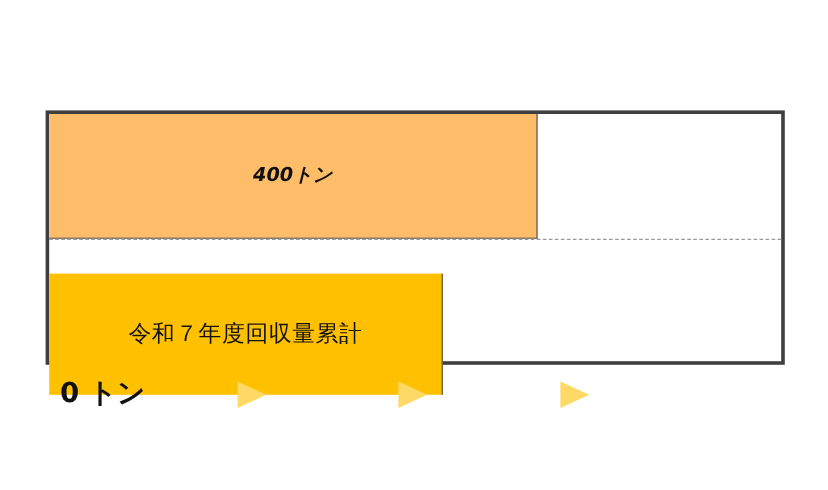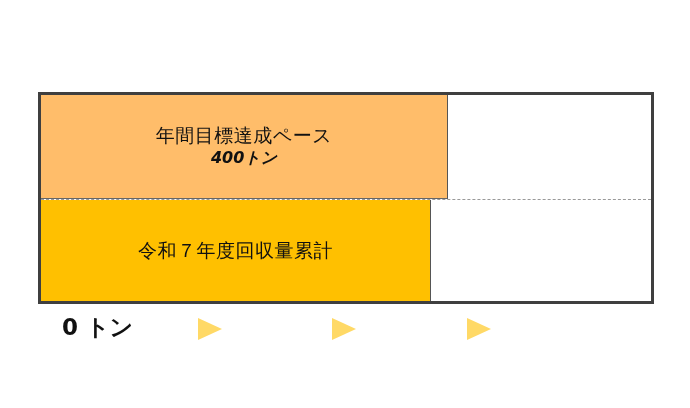--- a/index.html
+++ b/index.html
@@ -8,36 +8,35 @@
   .frame { position: absolute; left: 38px; top: 92px; width: 610px; height: 206px;
            border: 3px solid #3f3f3f; background: #fff; }
   .bar { position: absolute; left: 0; box-sizing: border-box; border-right: 1px solid #555;
          display: flex; flex-direction: column; align-items: center; justify-content: center; }
   .bar-top { top: 0; height: 104px; background: #ffbd6a; border-bottom: 1px solid #666; }
   .bar-bottom { top: 105px; height: 101px; background: #ffc000; }
   .divider { position: absolute; left: 0; right: 0; top: 104px; border-top: 1px dashed #999; }
   .bar-label { font-size: 19px; line-height: 1.2; letter-spacing: 0.5px; }
   .bar-value { font-size: 16px; font-weight: bold; line-height: 1.4; font-style: italic; }
   .axis { position: absolute; left: 38px; top: 312px; width: 616px; height: 34px; }
-  .axis-min { position: absolute; left: 24px; top: 0; font-size: 23px; font-weight: bold; }
+  .axis-min { position: absolute; left: 12px; top: 0; font-size: 23px; font-weight: bold; }
   .axis-max { position: absolute; right: 0; top: 0; font-size: 23px; font-weight: bold; }
   .arrow { position: absolute; top: 6px; width: 0; height: 0;
            border-top: 11px solid transparent; border-bottom: 11px solid transparent;
            border-left: 24px solid #ffd966; }
 </style>
 </head>
 <body>
 
 <div class="frame">
   <div class="bar bar-top" id="bar0" style="width: 407px; background: rgb(255, 189, 106);">
-    <div class="bar-label">年間目標達成ペース</div>
     <div class="bar-value">400トン</div>
   </div>
   <div class="divider"></div>
-  <div class="bar bar-bottom" id="bar1" style="width: 390px; background: rgb(255, 192, 0);">
+  <div class="bar bar-bottom" id="bar1" style="width: 328px; background: rgb(255, 192, 0); margin-top: 28px;">
     <div class="bar-label">令和７年度回収量累計</div>
   </div>
 </div>
 
 <div class="axis">
   <span class="axis-min">0 トン</span>
   <span class="arrow" style="left: 160px; border-left-color: rgb(255, 217, 102);"></span>
   <span class="arrow" style="left: 294px; border-left-color: rgb(255, 217, 102);"></span>
   <span class="arrow" style="left: 429px; border-left-color: rgb(255, 217, 102);"></span>
 </div>

